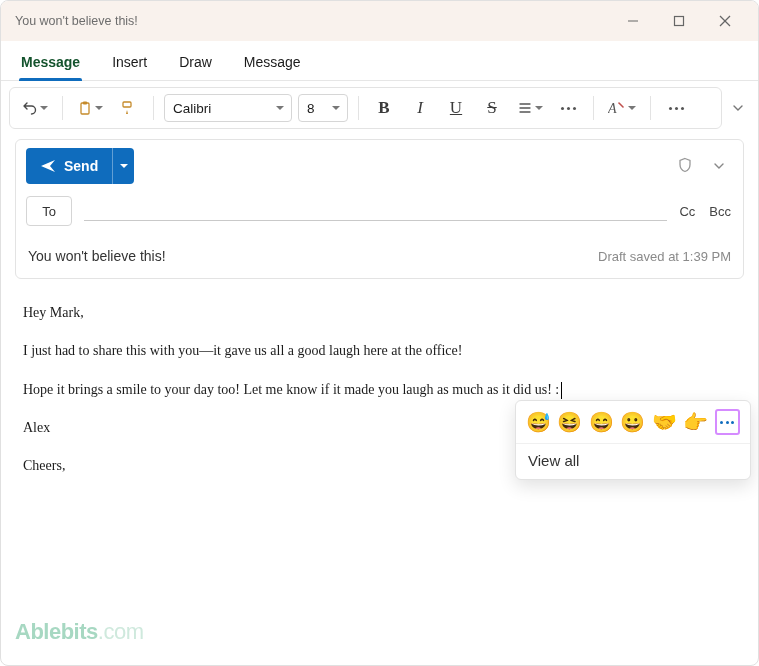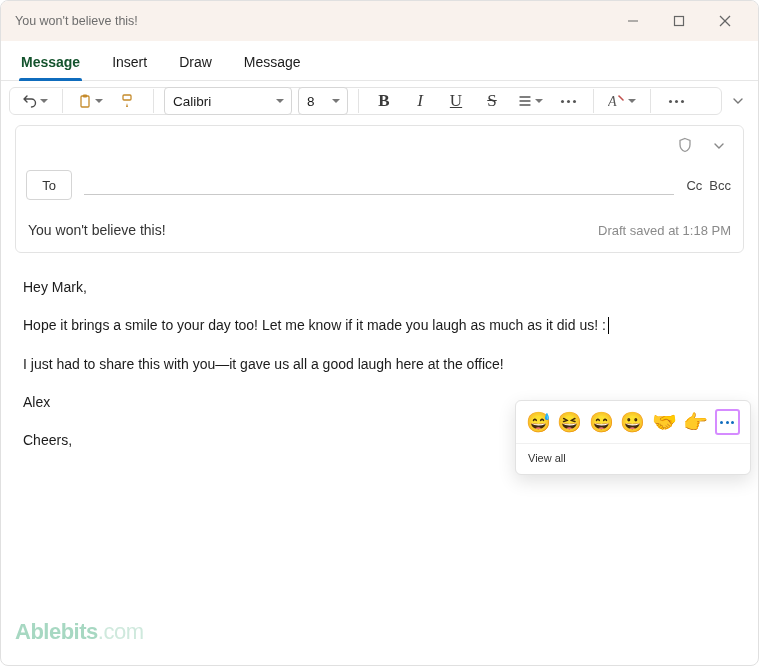--- a/index.html
+++ b/index.html
@@ -42,21 +42,21 @@
   .tab { padding:8px 2px 10px 2px; cursor:default; position:relative; }
   .tab.active { color:#14532d; font-weight:600; }
   .tab.active::after {
     content:""; position:absolute; left:0; right:0; bottom:-1px; height:3px;
     background:#0f6cbd; border-radius:2px 2px 0 0;
   }
   
   .ribbon-wrap { padding:6px 8px 10px 8px; display:flex; align-items:center; }
   .ribbon {
     flex:1;
-    height:28px;
+    height:42px;
     border:1px solid #e3e3e3;
     border-radius:6px;
     display:flex; align-items:center;
     padding:0 8px;
     gap:6px;
     background:#fff;
   }
   .rbtn {
     height:30px; min-width:30px;
     display:flex; align-items:center; justify-content:center;
@@ -121,32 +121,33 @@
   .card-row2 {
     display:flex; align-items:center; padding:4px 12px 10px 10px; gap:12px;
     border-bottom:none;
   }
   .to-btn {
     width:46px; height:30px; border:1px solid #d5d5d5; border-radius:4px;
     display:flex; align-items:center; justify-content:center;
     font-size:13px; color:#333; background:#fff;
   }
   .addr-line { flex:1; height:0; border-bottom:1px solid #c9c9c9; margin-top:18px; }
-  .ccbcc { display:flex; gap:7px; font-size:13px; color:#444; }
+  .ccbcc { display:flex; gap:14px; font-size:13px; color:#444; }
   .card-row3 {
     display:flex; align-items:center; justify-content:space-between;
     padding:12px 12px 14px 12px; font-size:14px;
   }
   .subject { color:#333; border:none; outline:none; }
   .draft-status { color:#8a8a8a; font-size:13px; }
   
   .email-body {
     padding:24px 22px 0 22px;
     font-size:14px; line-height:1.45; color:#1b1b1b;
     position:relative;
+    font-family:Liberation Serif, serif;
   }
   .email-body p { margin:0 0 18px 0; }
   .cursor-mark {
     display:inline-block; width:0; height:17px; border-left:1px solid #000;
     vertical-align:text-top; margin-left:2px;
   }
   
   .emoji-pop {
     position:absolute; left:514px; top:399px;
     width:236px; background:#fff; border:1px solid #e2e2e2; border-radius:6px;
@@ -155,21 +156,21 @@
   .emoji-row {
     display:flex; align-items:center; padding:8px 10px; gap:6px;
   }
   .emoji { font-size:20px; line-height:1; width:26px; text-align:center; }
   .emoji-more {
     width:26px; height:26px; display:flex; align-items:center; justify-content:center;
     border:2px solid #d58bff; border-radius:3px;
   }
   .emoji-more span { width:3px; height:3px; background:#0f6cbd; border-radius:50%; margin:0 1.2px; }
   .emoji-footer {
-    padding:8px 12px 10px 12px; font-size:11px; color:#333;
+    padding:8px 12px 10px 12px; font-size:15px; color:#333;
     border-top:1px solid #f0f0f0;
   }
   
   .watermark {
     position:absolute; left:14px; bottom:20px;
     font-size:22px; font-weight:600; color:#a7d8c2; letter-spacing:-0.5px;
   }
   .watermark .com { color:#cfe9dd; font-weight:400; }
   
   .vtrack { position:absolute; right:2px; top:124px; bottom:4px; width:8px; }
@@ -262,20 +263,29 @@
   </div>
   <div class="msg-chev">
     <svg width="10" height="10" viewBox="0 0 10 10">
         <path d="M1 3l4 4 4-4" stroke="#777" stroke-width="1.4" fill="none" stroke-linecap="round"></path>
       </svg>
   </div>
 </div>
 
 <div class="card">
   <div class="card-row1">
+    <div class="send-btn">
+      <div class="send-main">
+        <svg width="16" height="16" viewBox="0 0 16 16">
+            <path d="M1 8l14-6-5 6 5 6z" fill="#fff"></path>
+          </svg>
+        <span>Send</span>
+      </div>
+      <div class="send-drop"></div>
+    </div>
     <div class="spacer"></div>
     <div class="shield">
       <svg width="16" height="16" viewBox="0 0 16 16" fill="none">
           <path d="M8 1.5l5 2v4c0 3.5-2.2 6-5 7-2.8-1-5-3.5-5-7V3.5l5-2z" stroke="#999" stroke-width="1.3"></path>
         </svg>
     </div>
     <div class="msg-chev">
       <svg width="10" height="10" viewBox="0 0 10 10">
           <path d="M1 3l4 4 4-4" stroke="#888" stroke-width="1.4" fill="none" stroke-linecap="round"></path>
         </svg>
@@ -286,28 +296,28 @@
       <span>To</span>
     </div>
     <div class="addr-line"></div>
     <div class="ccbcc">
       <span>Cc</span>
       <span>Bcc</span>
     </div>
   </div>
   <div class="card-row3">
     <div class="subject">You won't believe this!</div>
-    <div class="draft-status">Draft saved at 1:18 PM</div>
+    <div class="draft-status">Draft saved at 1:39 PM</div>
   </div>
 </div>
 
 <div class="email-body">
   <p>Hey Mark,</p>
+  <p>I just had to share this with you—it gave us all a good laugh here at the office!</p>
   <p><span>Hope it brings a smile to your day too! Let me know if it made you laugh as much as it did us! :</span><span class="cursor-mark"></span></p>
-  <p>I just had to share this with you—it gave us all a good laugh here at the office!</p>
   <p>Alex</p>
   <p style="margin-bottom:0">Cheers,</p>
 </div>
 
 <div class="emoji-pop">
   <div class="emoji-row">
     <span class="emoji">😅</span>
     <span class="emoji">😆</span>
     <span class="emoji">😄</span>
     <span class="emoji">😀</span>

